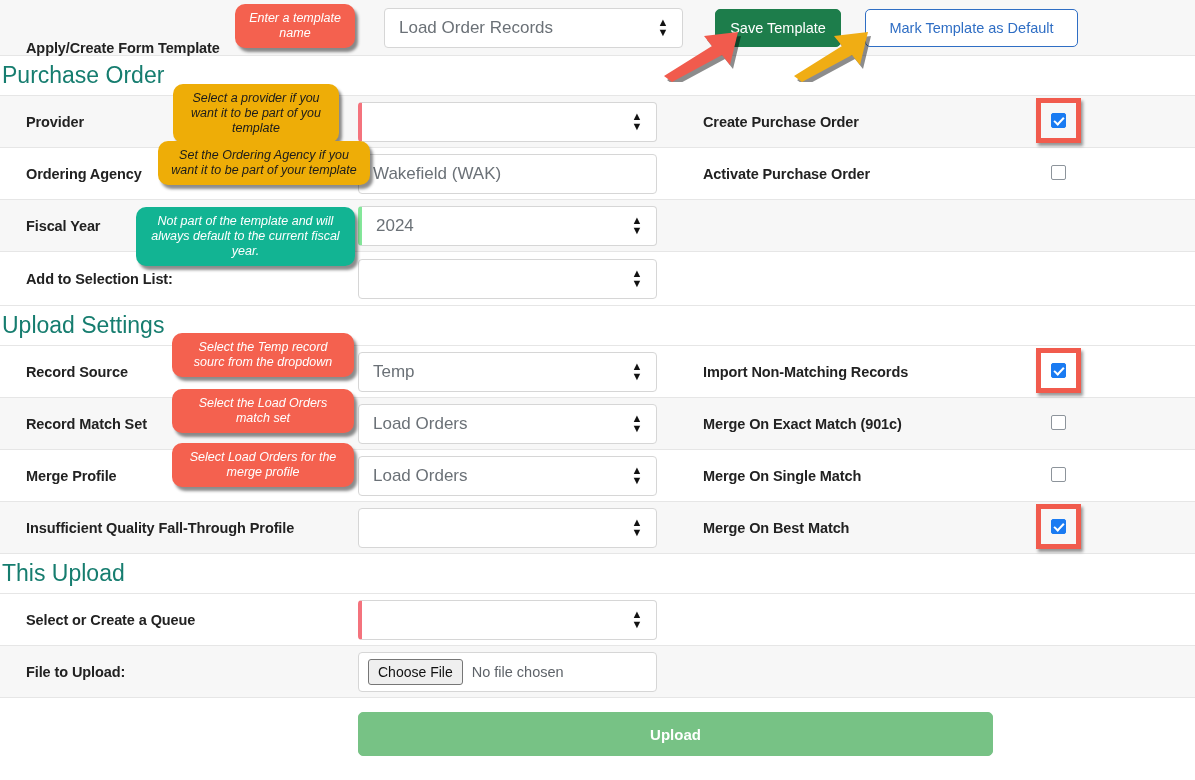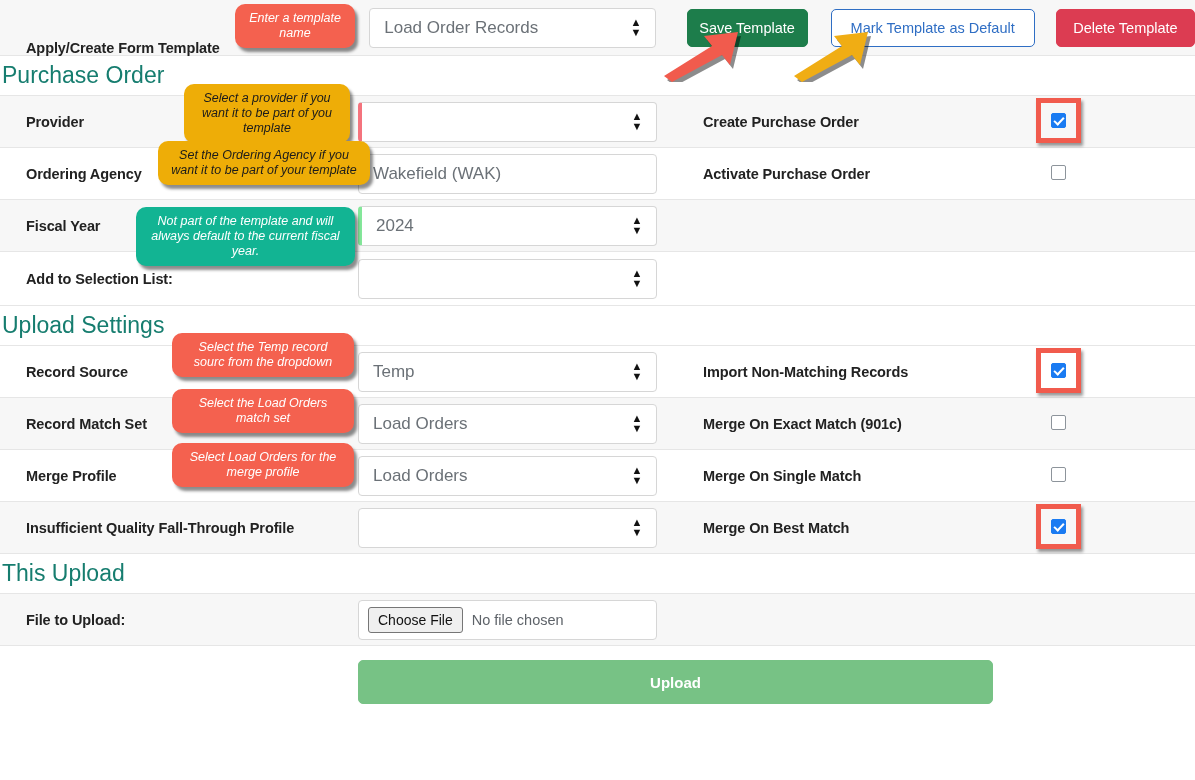--- a/index.html
+++ b/index.html
@@ -220,21 +220,20 @@
     <div class="spin">
         <span>▲</span>
         <span>▼</span>
       </div>
   </div>
   <div style="width:32px;"></div>
   <div class="btn btn-save">Save Template</div>
   <div style="width:24px;"></div>
   <div class="btn btn-mark">Mark Template as Default</div>
   <div style="width:22px;"></div>
-  <div class="btn btn-delete">Delete Template</div>
 </div>
 
 <h2 class="sect">Purchase Order</h2>
 
 <table class="form-table">
     <tbody>
   <tr class="form-row stripe">
     <td class="col-label">
           <div class="lbl">Provider</div>
         </td>
@@ -392,20 +391,36 @@
       </div>
     </td>
   </tr>
 </tbody>
   </table>
 
 <h2 class="sect">This Upload</h2>
 
 <table class="form-table">
     <tbody>
+  <tr class="form-row plain">
+    <td class="col-label">
+          <div class="lbl">Select or Create a Queue</div>
+        </td>
+    <td class="col-field">
+      <div class="fld req">
+        <div class="txt"></div>
+        <div class="spin">
+              <span>▲</span>
+              <span>▼</span>
+            </div>
+      </div>
+    </td>
+    <td class="col-label2"></td>
+        <td class="col-check"></td>
+  </tr>
   <tr class="form-row stripe">
     <td class="col-label">
           <div class="lbl">File to Upload:</div>
         </td>
     <td class="col-field">
       <div class="file-fld">
         <span class="choose-btn">Choose File</span>
         <span class="file-none">No file chosen</span>
       </div>
     </td>
@@ -413,21 +428,21 @@
         <td class="col-check"></td>
   </tr>
 </tbody>
   </table>
 
 <div style="padding:14px 0 0 358px;">
   <div class="upload-btn">Upload</div>
 </div>
 
 <div class="tip tip-red" style="left:235px; top:4px;   width:120px;">Enter a template name</div>
-<div class="tip tip-yellow" style="left:184px; top:84px;  width:166px;">Select a provider if you want it to be part of you template</div>
+<div class="tip tip-yellow" style="left:173px; top:84px;  width:166px;">Select a provider if you want it to be part of you template</div>
 <div class="tip tip-yellow" style="left:158px; top:141px; width:212px;">Set the Ordering Agency if you want it to be part of your template</div>
 <div class="tip tip-teal" style="left:136px; top:207px; width:219px;">Not part of the template and will always default to the current fiscal year.</div>
 <div class="tip tip-red" style="left:172px; top:333px; width:182px;">Select the Temp record sourc from the dropdown</div>
 <div class="tip tip-red" style="left:172px; top:389px; width:182px;">Select the Load Orders match set</div>
 <div class="tip tip-red" style="left:172px; top:443px; width:182px;">Select Load Orders for the merge profile</div>
 
 <svg class="arrow" style="left:660px; top:32px;" width="100" height="50" viewBox="0 0 100 50">
   <g transform="translate(3,4)">
     <path d="M4,44 L52,14 L44,4 L78,0 L70,33 L62,23 L12,50 Z" fill="rgba(0,0,0,0.45)"></path>
   </g>

